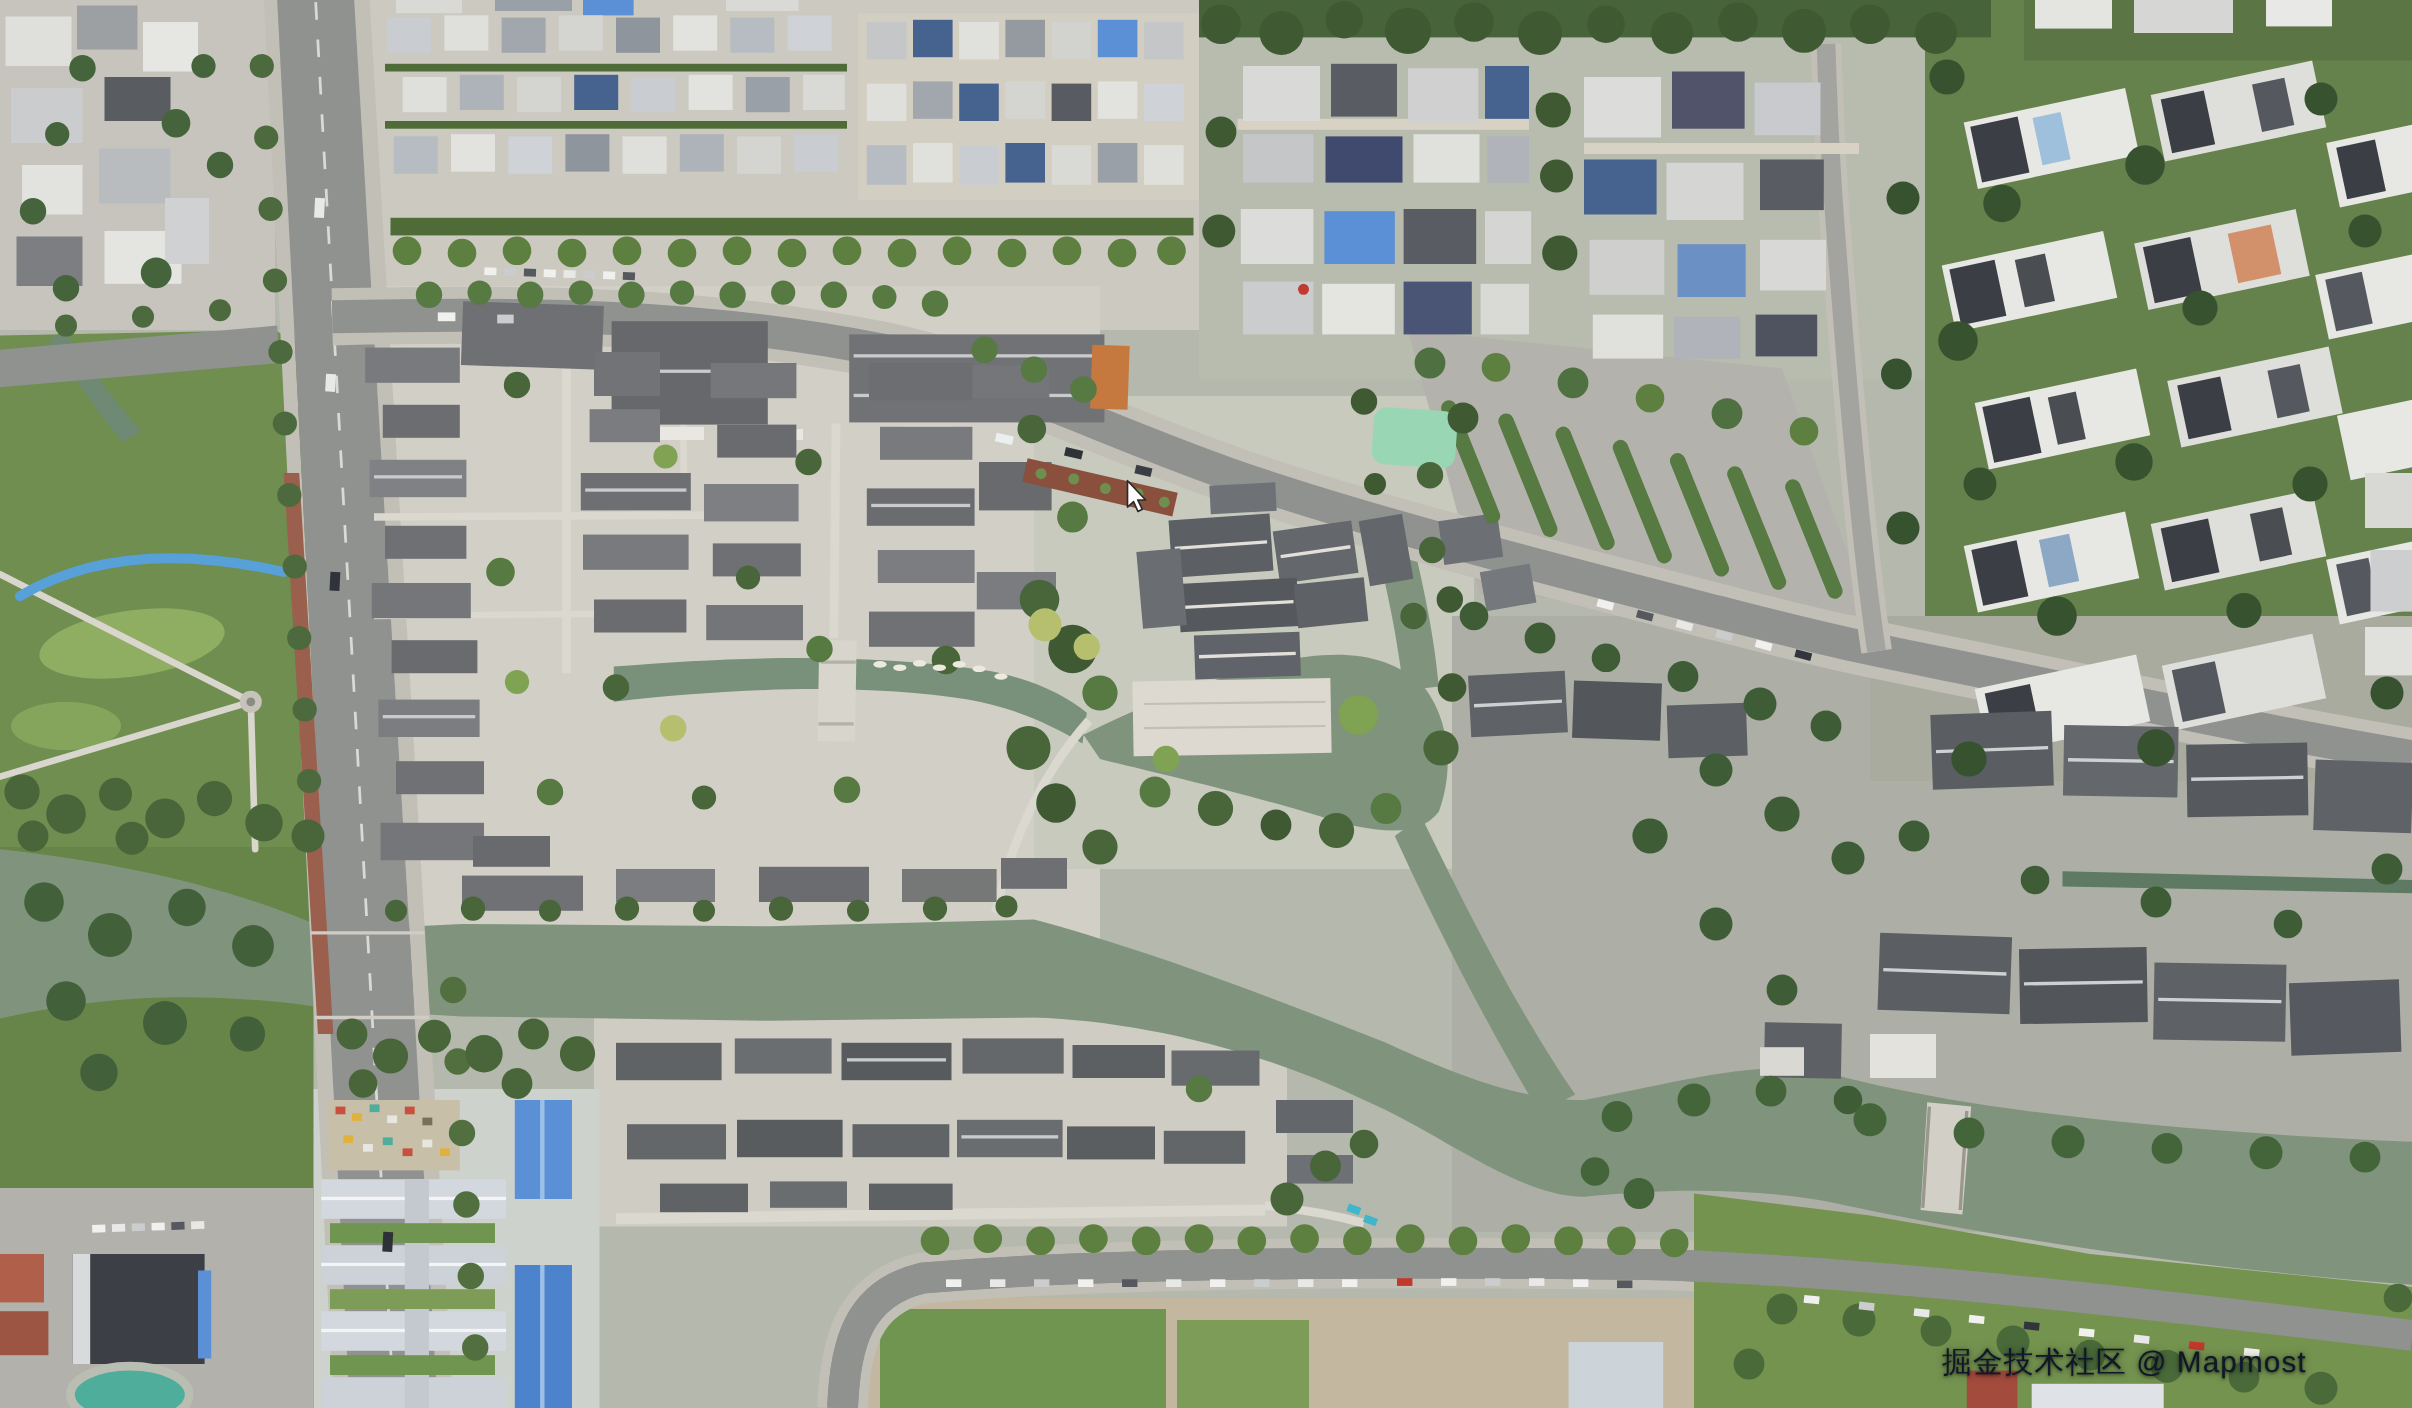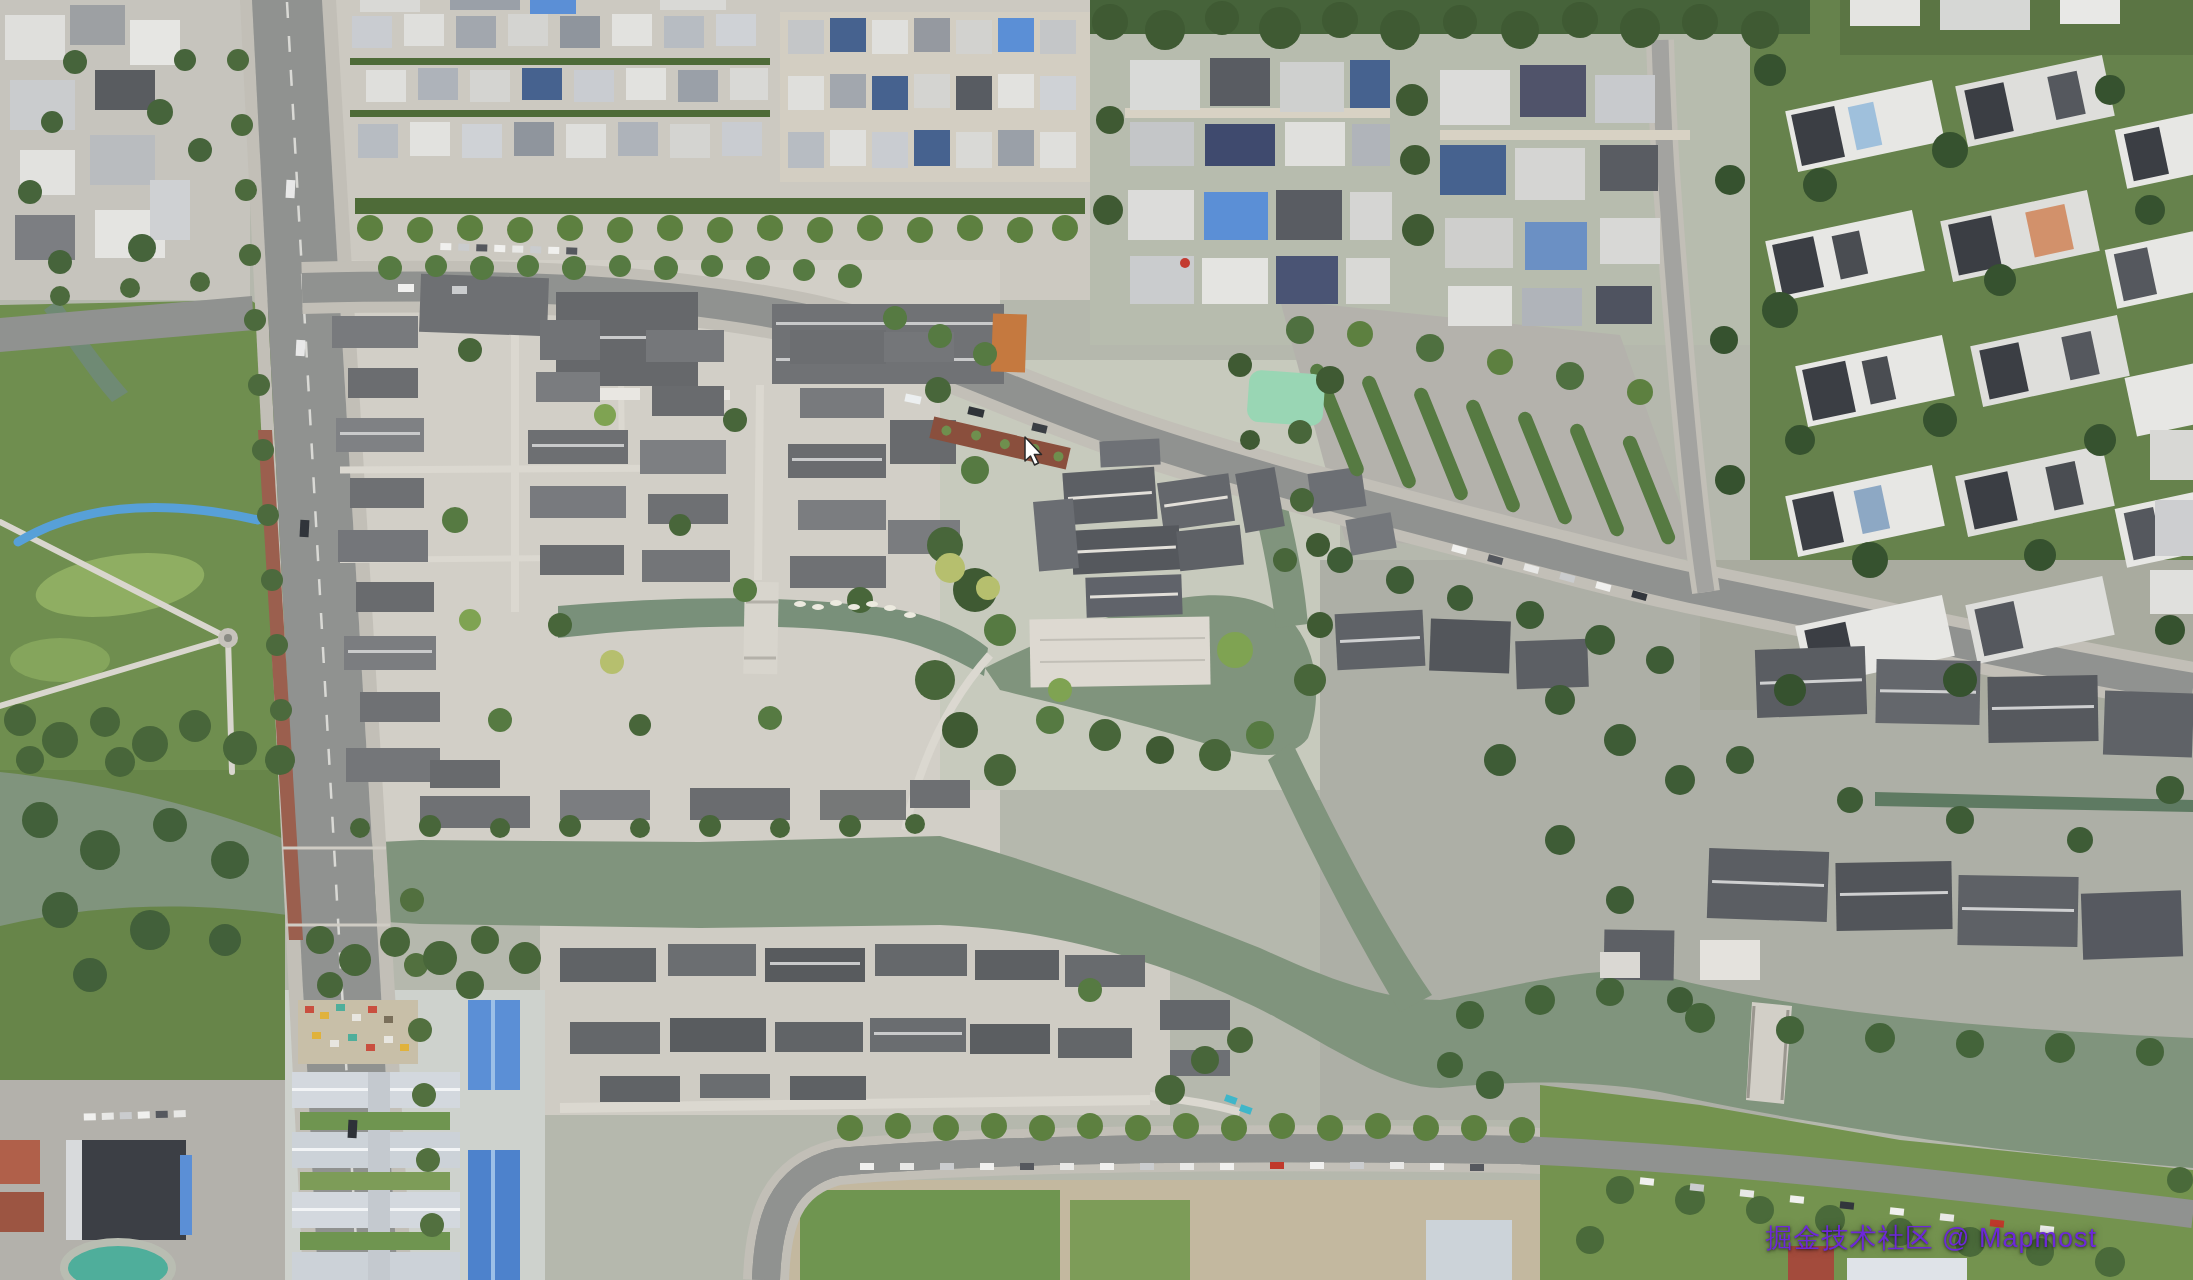--- a/index.html
+++ b/index.html
@@ -1,21 +1,21 @@
 <!DOCTYPE html>
 <html style="--base: #b5b8ad; --water: #80947d; --canal-dark: #5e7a62; --road: #909290; --road-minor: #a3a3a0; --sidewalk: #c2bfb7; --brick-walk: #9b5f4e; --flowerbed: #8a4f3d; --park-green: #6f8e4f; --lawn-light: #8fae62; --tree-dark: #3f5a33; --tree-mid: #567a42; --tree-light: #7fa352; --tree-yellow: #b6bf6e; --hedge: #4e6b38; --historic-roof: #73757a; --historic-roof-dark: #5d6065; --ridge-light: #c9cacb; --modern-white: #e7e7e4; --modern-dark: #3b3e44; --blue-roof: #5b8fd6; --solar-blue: #46628f; --orange-roof: #c5793f; --plaza: #ddd9d1; --dirt: #c3b89f; --pond: #99d6b4; --blue-slide: #57a0d8; --pool-teal: #4fae9b;"><head>
 <meta charset="utf-8">
 <style>
   html,body{margin:0;padding:0;background:#222;}
   .viewport{position:relative;width:2193px;height:1280px;overflow:hidden;background:var(--base,#b5b8ad);}
   .viewport svg{position:absolute;inset:0;display:block;}
   .watermark{
     position:absolute;right:96px;bottom:24px;
     font-family:"Liberation Sans","DejaVu Sans",sans-serif;
-    font-size:27px;letter-spacing:1px;color:#6d28d9;
+    font-size:27px;letter-spacing:1px;color:#0f172a;
     text-shadow:0 1px 3px rgba(0,0,0,.6),0 0 8px rgba(0,0,0,.35);
     white-space:nowrap;user-select:none;
   }
 </style>
 </head>
 <body>
 
 <div class="viewport">
 <svg viewBox="0 0 2193 1280" width="2193" height="1280" xmlns="http://www.w3.org/2000/svg">
 

